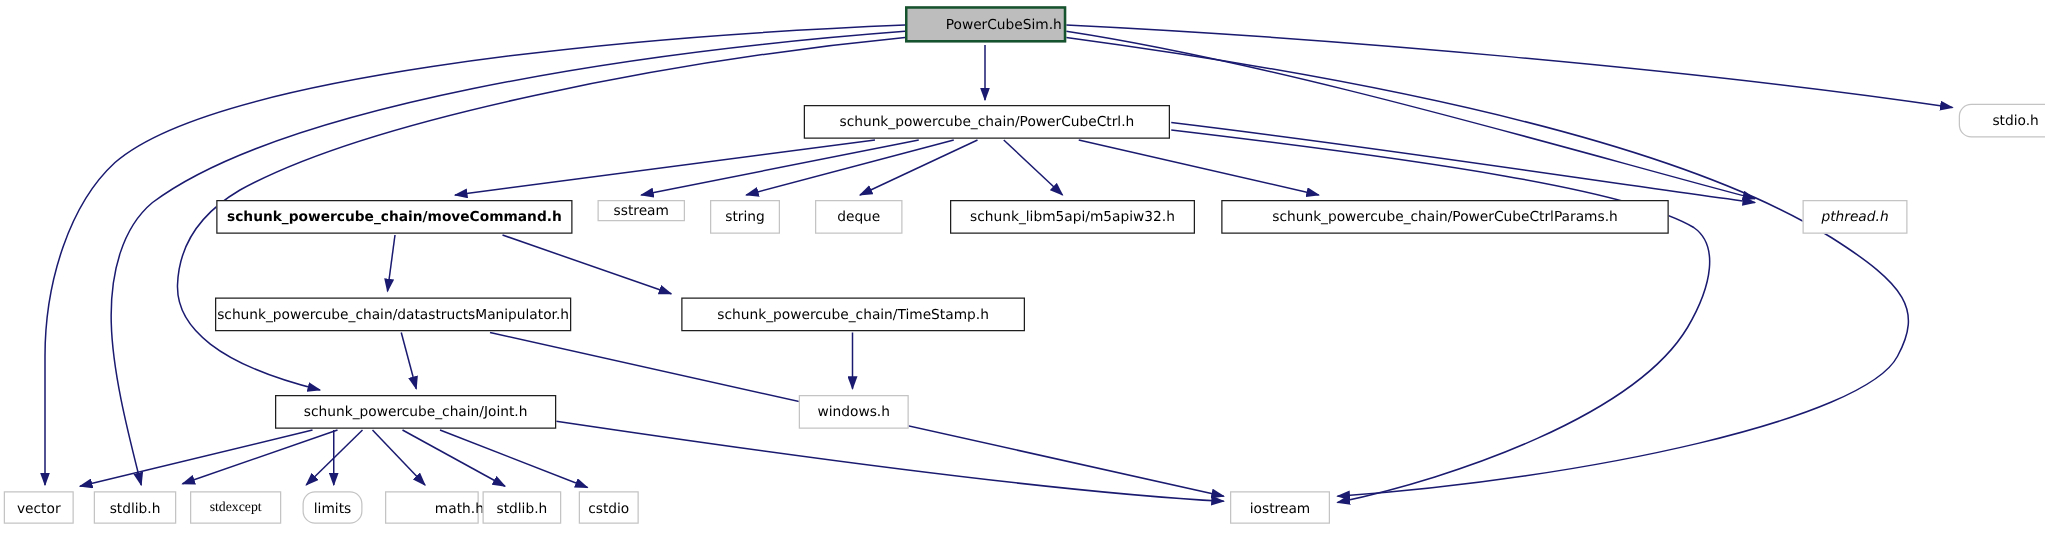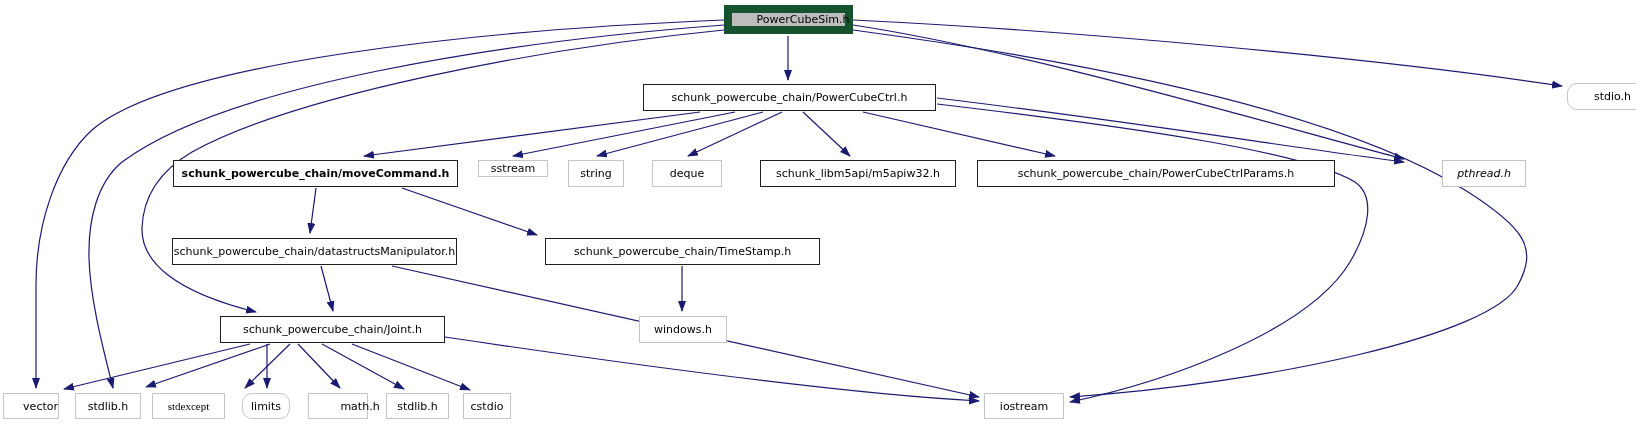--- a/index.html
+++ b/index.html
@@ -7,21 +7,21 @@
     position:relative; width:1636px; height:427px; background:#ffffff;
     font-family:"DejaVu Sans", "Liberation Sans", sans-serif; overflow:hidden;
   }
   #edges { position:absolute; left:0; top:0; }
   .node {
     position:absolute; box-sizing:border-box;
     display:flex; align-items:center; justify-content:center;
     background:#ffffff; color:#000000;
     font-size:11px; line-height:1; white-space:nowrap;
   }
-  .node.root     { background:#bdbdbd; border:8px solid #14532d;padding-left:29px; }
+  .node.root     { background:#bdbdbd; border:2px solid #14532d;padding-left:29px; }
   .node.internal { border:1px solid #1f1f1f;align-items:center; }
   .node.external { border:1px solid #c4c4c4; }
 </style>
 </head>
 <body>
 
 <div id="stage">
   <svg id="edges" width="1636" height="427" viewBox="0 0 1636 427" xmlns="http://www.w3.org/2000/svg">
     <defs>
       <marker id="arrow" viewBox="0 0 11 8" refX="10" refY="4" markerWidth="11" markerHeight="8" markerUnits="userSpaceOnUse" orient="auto">
@@ -95,33 +95,33 @@
       </div>
       <div class="node internal" style="left: 545px; top: 238px; width: 275px; height: 27px;">
         <span>schunk_powercube_chain/TimeStamp.h</span>
       </div>
       <div class="node internal" style="left: 220px; top: 316px; width: 225px; height: 27px;">
         <span>schunk_powercube_chain/Joint.h</span>
       </div>
       <div class="node external" style="left: 639px; top: 316px; width: 88px; height: 27px;">
         <span>windows.h</span>
       </div>
-      <div class="node external" style="left: 3px; top: 393px; width: 56px; height: 26px; justify-content: flex-end;">
+      <div class="node external" style="left: 3px; top: 393px; width: 56px; height: 26px;">
         <span>vector</span>
       </div>
       <div class="node external" style="left: 75px; top: 393px; width: 66px; height: 26px;">
         <span>stdlib.h</span>
       </div>
       <div class="node external" style="left: 152px; top: 393px; width: 73px; height: 26px; font-family: Liberation Serif, serif;">
         <span>stdexcept</span>
       </div>
       <div class="node external" style="left: 242px; top: 393px; width: 48px; height: 26px; border-radius: 10px;">
         <span>limits</span>
       </div>
-      <div class="node external" style="left: 308px; top: 393px; width: 60px; height: 26px; padding-left: 44px;">
+      <div class="node external" style="left: 308px; top: 393px; width: 75px; height: 26px; padding-left: 44px;">
         <span>math.h</span>
       </div>
       <div class="node external" style="left: 386px; top: 393px; width: 63px; height: 26px;">
         <span>stdlib.h</span>
       </div>
       <div class="node external" style="left: 463px; top: 393px; width: 48px; height: 26px;">
         <span>cstdio</span>
       </div>
       <div class="node external" style="left: 984px; top: 393px; width: 80px; height: 26px;">
         <span>iostream</span>

